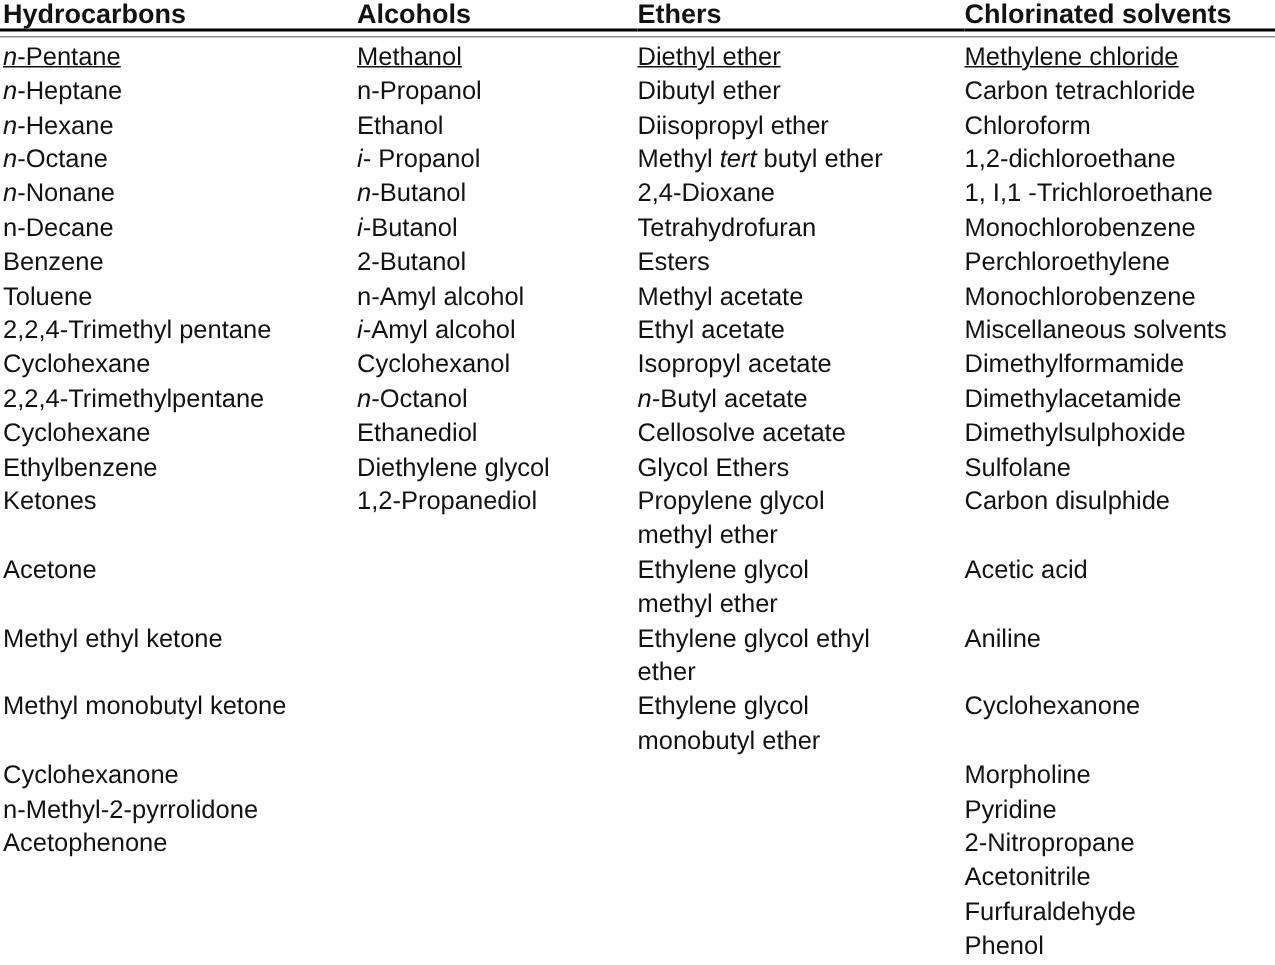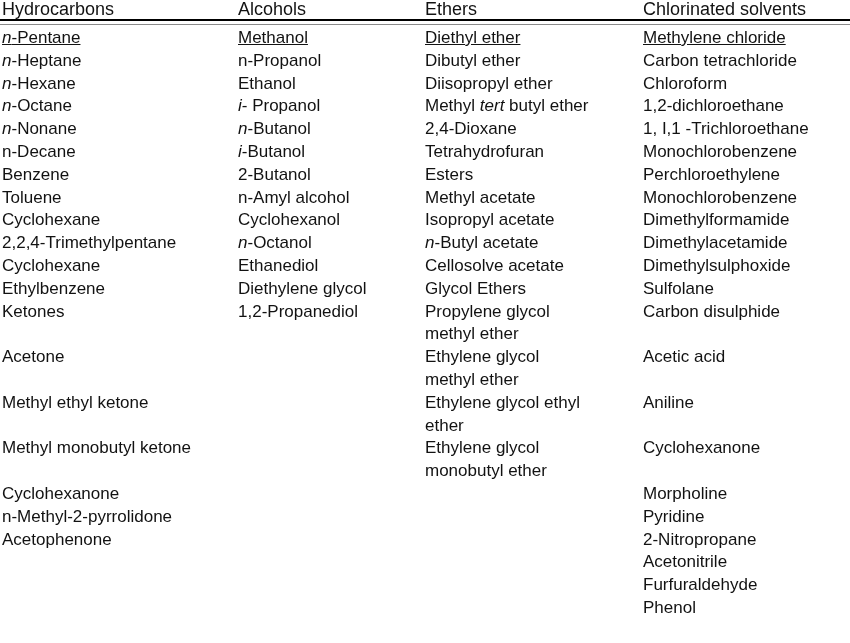--- a/index.html
+++ b/index.html
@@ -21,21 +21,21 @@
     width: 850px;
   }
   col.c1 { width: 238px; }
   col.c2 { width: 187px; }
   col.c3 { width: 218px; }
   col.c4 { width: 207px; }
 
   th {
     text-align: left;
     font-size: 18px;
-    font-weight: normal;
+    font-weight: bold;
     line-height: 19px;
     padding: 0;
     border-bottom: 2px solid #000000;
     white-space: nowrap;
     overflow: visible;
   }
   tr.rule-row td {
     height: 3px;
     padding: 0;
     border-bottom: 1px solid #8a8a8a;
@@ -118,20 +118,26 @@
         <td><span>Esters</span></td>
         <td><span>Perchloroethylene</span></td>
       </tr>
       <tr>
         <td><span>Toluene</span></td>
         <td><span>n-Amyl alcohol</span></td>
         <td><span>Methyl acetate</span></td>
         <td><span>Monochlorobenzene</span></td>
       </tr>
       <tr>
+        <td><span>2,2,4-Trimethyl pentane</span></td>
+        <td><i>i</i><span>-Amyl alcohol</span></td>
+        <td><span>Ethyl acetate</span></td>
+        <td><span>Miscellaneous solvents</span></td>
+      </tr>
+      <tr>
         <td><span>Cyclohexane</span></td>
         <td><span>Cyclohexanol</span></td>
         <td><span>Isopropyl acetate</span></td>
         <td><span>Dimethylformamide</span></td>
       </tr>
       <tr>
         <td><span>2,2,4-Trimethylpentane</span></td>
         <td><i>n</i><span>-Octanol</span></td>
         <td><i>n</i><span>-Butyl acetate</span></td>
         <td><span>Dimethylacetamide</span></td>

